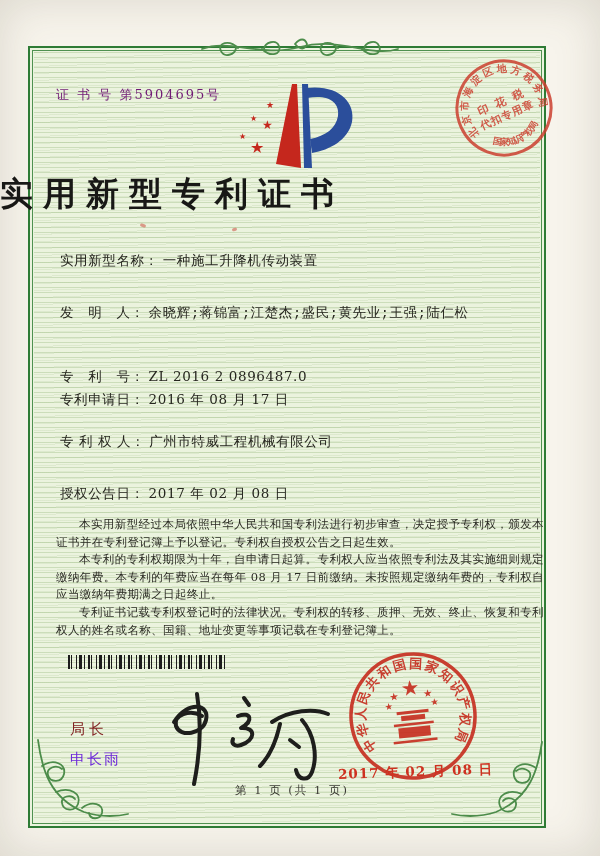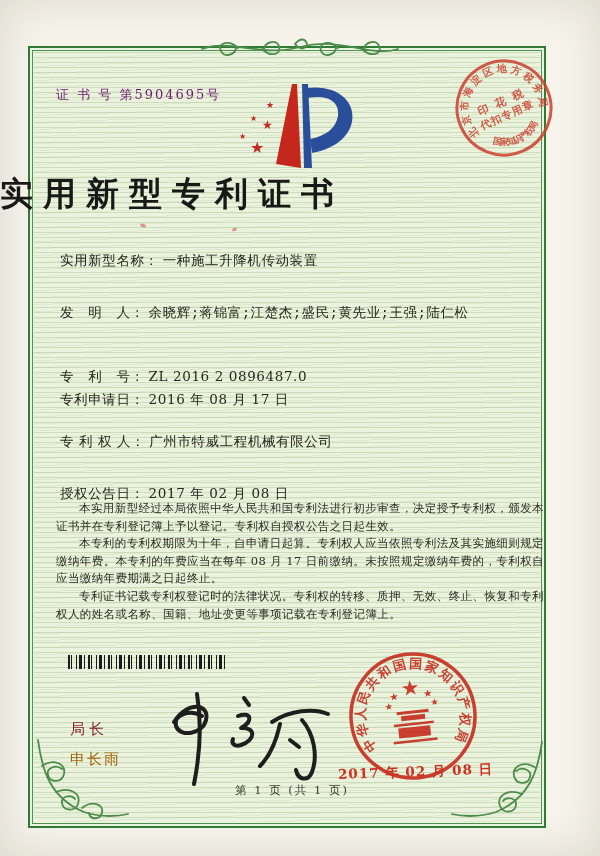--- a/index.html
+++ b/index.html
@@ -11,29 +11,29 @@
   .frame::before{content:"";position:absolute;inset:2px;border:1px solid #4f9150;}
   .guilloche{position:absolute;inset:4px;
     background:repeating-linear-gradient(180deg,rgba(122,164,92,.28) 0 1px,rgba(255,255,255,0) 1px 5px),
                repeating-linear-gradient(178deg,rgba(122,164,92,.12) 0 1px,rgba(255,255,255,0) 1px 7px);}
   .abs{position:absolute;}
   .cert-no{left:56px;top:86px;font-size:13px;letter-spacing:2px;color:#701a75;}
   .title{left:0;right:0;top:172px;font-size:33px;font-weight:700;
          letter-spacing:10px;color:#181816;}
   .field{left:60px;font-size:13.5px;color:#26261f;letter-spacing:.6px;white-space:nowrap;text-align:right;}
   .flabel{margin-right:4px;}
-  .paras{left:56px;top:500px;width:488px;font-size:11.5px;line-height:17.6px;color:#2b2b24;
+  .paras{left:56px;top:516px;width:488px;font-size:11.5px;line-height:17.6px;color:#2b2b24;
          letter-spacing:.4px;text-align:justify;}
   .paras p{margin:0;text-indent:2em;}
   .barcode{left:68px;top:655px;width:158px;height:14px;
     background:repeating-linear-gradient(90deg,#1c1c1c 0 2px,transparent 2px 3px,#1c1c1c 3px 4px,
     transparent 4px 8px,#1c1c1c 8px 9px,transparent 9px 11px,#1c1c1c 11px 14px,transparent 14px 16px,
     #1c1c1c 16px 17px,transparent 17px 20px);}
   .comm-label{left:70px;top:720px;font-size:15px;letter-spacing:4px;color:#7f1d1d;}
-  .comm-name{left:70px;top:750px;font-size:15px;letter-spacing:2px;color:#a16207;}
+  .comm-name{left:70px;top:750px;font-size:15px;letter-spacing:2px;color:#6d28d9;}
   .sig{left:152px;top:682px;}
   .sig path{fill:none;stroke:#1e1e1c;stroke-width:4;stroke-linecap:round;stroke-linejoin:round;}
   .seal-main{left:347px;top:650px;width:132px;height:132px;opacity:.9;transform:rotate(-6deg);}
   .seal-main svg text{fill:#c62c1e;font-weight:bold;font-family:"DejaVu Serif",serif;}
   .seal-tax{left:452px;top:56px;width:104px;height:104px;opacity:.85;transform:rotate(-24deg);}
   .seal-tax svg text{fill:#cc4030;font-weight:bold;font-family:"DejaVu Serif",serif;}
   .tax-center{position:absolute;left:0;width:104px;text-align:center;color:#cc4030;font-weight:bold;}
   .tax-l1{top:38px;font-size:11px;letter-spacing:2px;}
   .tax-l2{top:53px;font-size:10.5px;letter-spacing:1px;}
   .seal-date{left:338px;top:763px;width:170px;font-size:13.5px;color:#ce3120;letter-spacing:1px;

